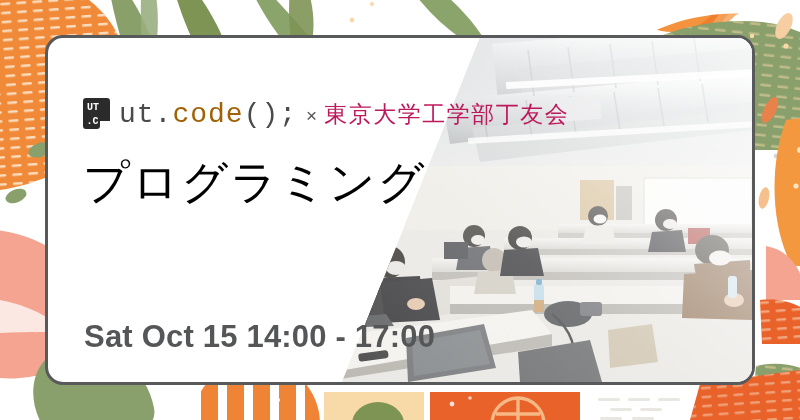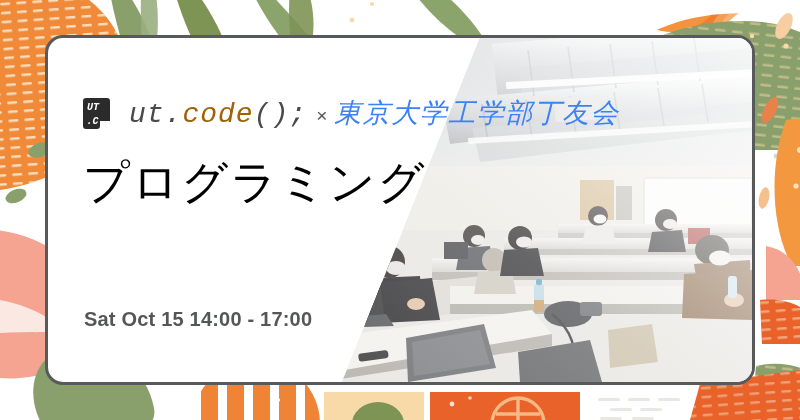--- a/index.html
+++ b/index.html
@@ -66,23 +66,22 @@
     width: 100%; height: 100%;
     z-index: 5;
   }
 
   #brand-row {
     position: absolute;
     left: 35px;
     top: 60px;
     display: flex;
     align-items: flex-end;
-    gap: 19px;
+    gap: 9px;
     white-space: nowrap;
-    font-style: italic;
   }
 
   #logo-mark {
     width: 27px;
     height: 31px;
     flex: 0 0 auto;
     display: block;
   }
 
   #brand-text {
@@ -97,44 +96,44 @@
     letter-spacing: 1px;
   }
   #brand-text .code-green { color: #a16207; }
   #brand-text .cross {
     margin: 0 7px 0 9px;
     font-size: 19px;
     color: #555;
   }
   #brand-text .jp {
     font-family: "DejaVu Sans", "Liberation Sans", sans-serif;
-    font-size: 27px;
+    font-size: 23px;
     letter-spacing: 1.5px;
-    color: #3b82f6;
+    color: #be185d;
     margin-top: 32px;
   }
 
   #title-block {
     position: absolute;
     left: 35px;
     top: 115px;
     color: #000000;
     font-family: "DejaVu Sans", "Liberation Sans", sans-serif;
     font-size: 46px;
     line-height: 1.28;
     letter-spacing: 2px;
     font-weight: 400;
   }
   #title-line-1, #title-line-2 { display: block; white-space: nowrap; }
 
   #date-text {
     position: absolute;
     left: 36px;
-    top: 270px;
-    font-size: 20px;
+    top: 281px;
+    font-size: 31px;
     font-weight: bold;
     color: #555658;
     letter-spacing: 0.2px;
     white-space: nowrap;
     text-align: right;
   }
 </style>
 </head>
 <body>
 

